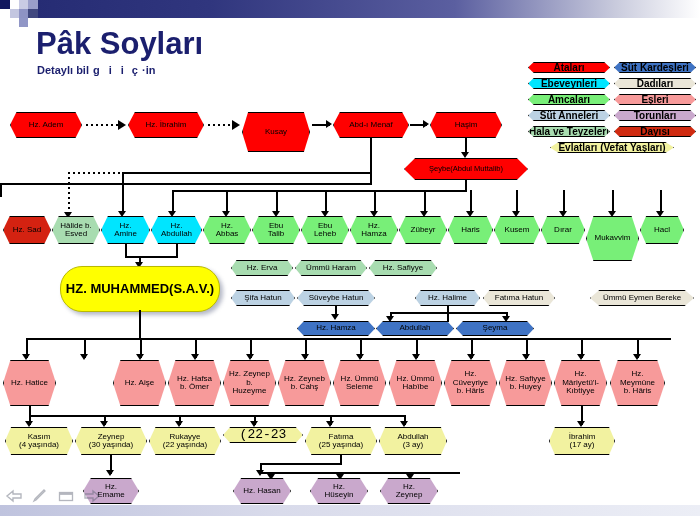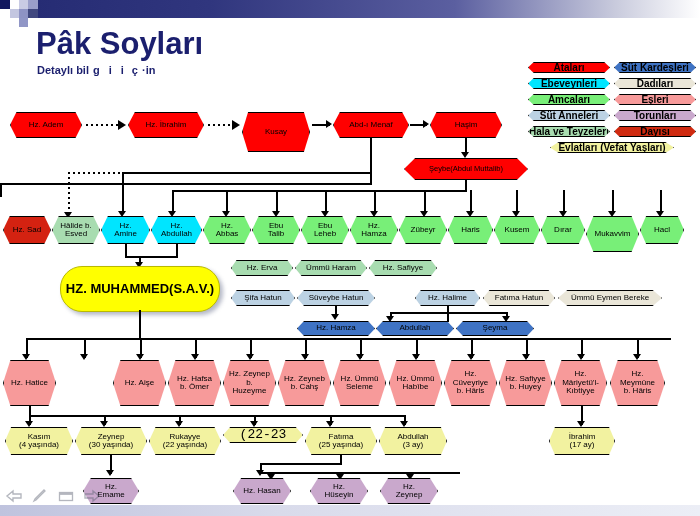--- a/index.html
+++ b/index.html
@@ -259,21 +259,21 @@
     </div>
   <div class="node hexn c-green" style="left:448px;top:216px;width:45px;height:28px;">
     <span class="lbl">Haris</span>
     </div>
   <div class="node hexn c-green" style="left:494px;top:216px;width:46px;height:28px;">
     <span class="lbl">Kusem</span>
     </div>
   <div class="node hexn c-green" style="left:541px;top:216px;width:44px;height:28px;">
     <span class="lbl">Dırar</span>
     </div>
-  <div class="node hexn c-green" style="left:586px;top:216px;width:53px;height:36px;">
+  <div class="node hexn c-green" style="left:586px;top:216px;width:53px;height:45px;">
     <span class="lbl">Mukavvim</span>
     </div>
   <div class="node hexn c-green" style="left:640px;top:216px;width:44px;height:28px;">
     <span class="lbl">Hacl</span>
     </div>
 
   <div class="ln lnv" style="left:125px;top:244px;height:14px;"></div>
   <div class="ln lnv" style="left:176px;top:244px;height:14px;"></div>
   <div class="ln lnh" style="left:125px;top:256px;width:53px;"></div>
   <div class="ln lnv" style="left:139px;top:256px;height:8px;"></div>
@@ -294,21 +294,21 @@
     </div>
   <div class="node hex c-steel" style="left:297px;top:290px;width:78px;height:16px;">
     <span class="lbl">Süveybe Hatun</span>
     </div>
   <div class="node hex c-steel" style="left:415px;top:290px;width:65px;height:16px;">
     <span class="lbl">Hz. Halime</span>
     </div>
   <div class="node hex c-cream" style="left:483px;top:290px;width:72px;height:16px;">
     <span class="lbl">Fatıma Hatun</span>
     </div>
-  <div class="node hex c-cream" style="left:558px;top:290px;width:104px;height:16px;">
+  <div class="node hex c-cream" style="left:590px;top:290px;width:104px;height:16px;">
     <span class="lbl">Ümmü Eymen Bereke</span>
     </div>
 
   <div class="ln lnv" style="left:335px;top:306px;height:10px;"></div>
   <div class="arw" style="left:331px;top:314px;"></div>
 
   <div class="ln lnv" style="left:447px;top:306px;height:16px;"></div>
   <div class="ln lnh" style="left:390px;top:312px;width:118px;"></div>
   <div class="ln lnv" style="left:390px;top:312px;height:6px;"></div>
   <div class="arw" style="left:386px;top:316px;"></div>

